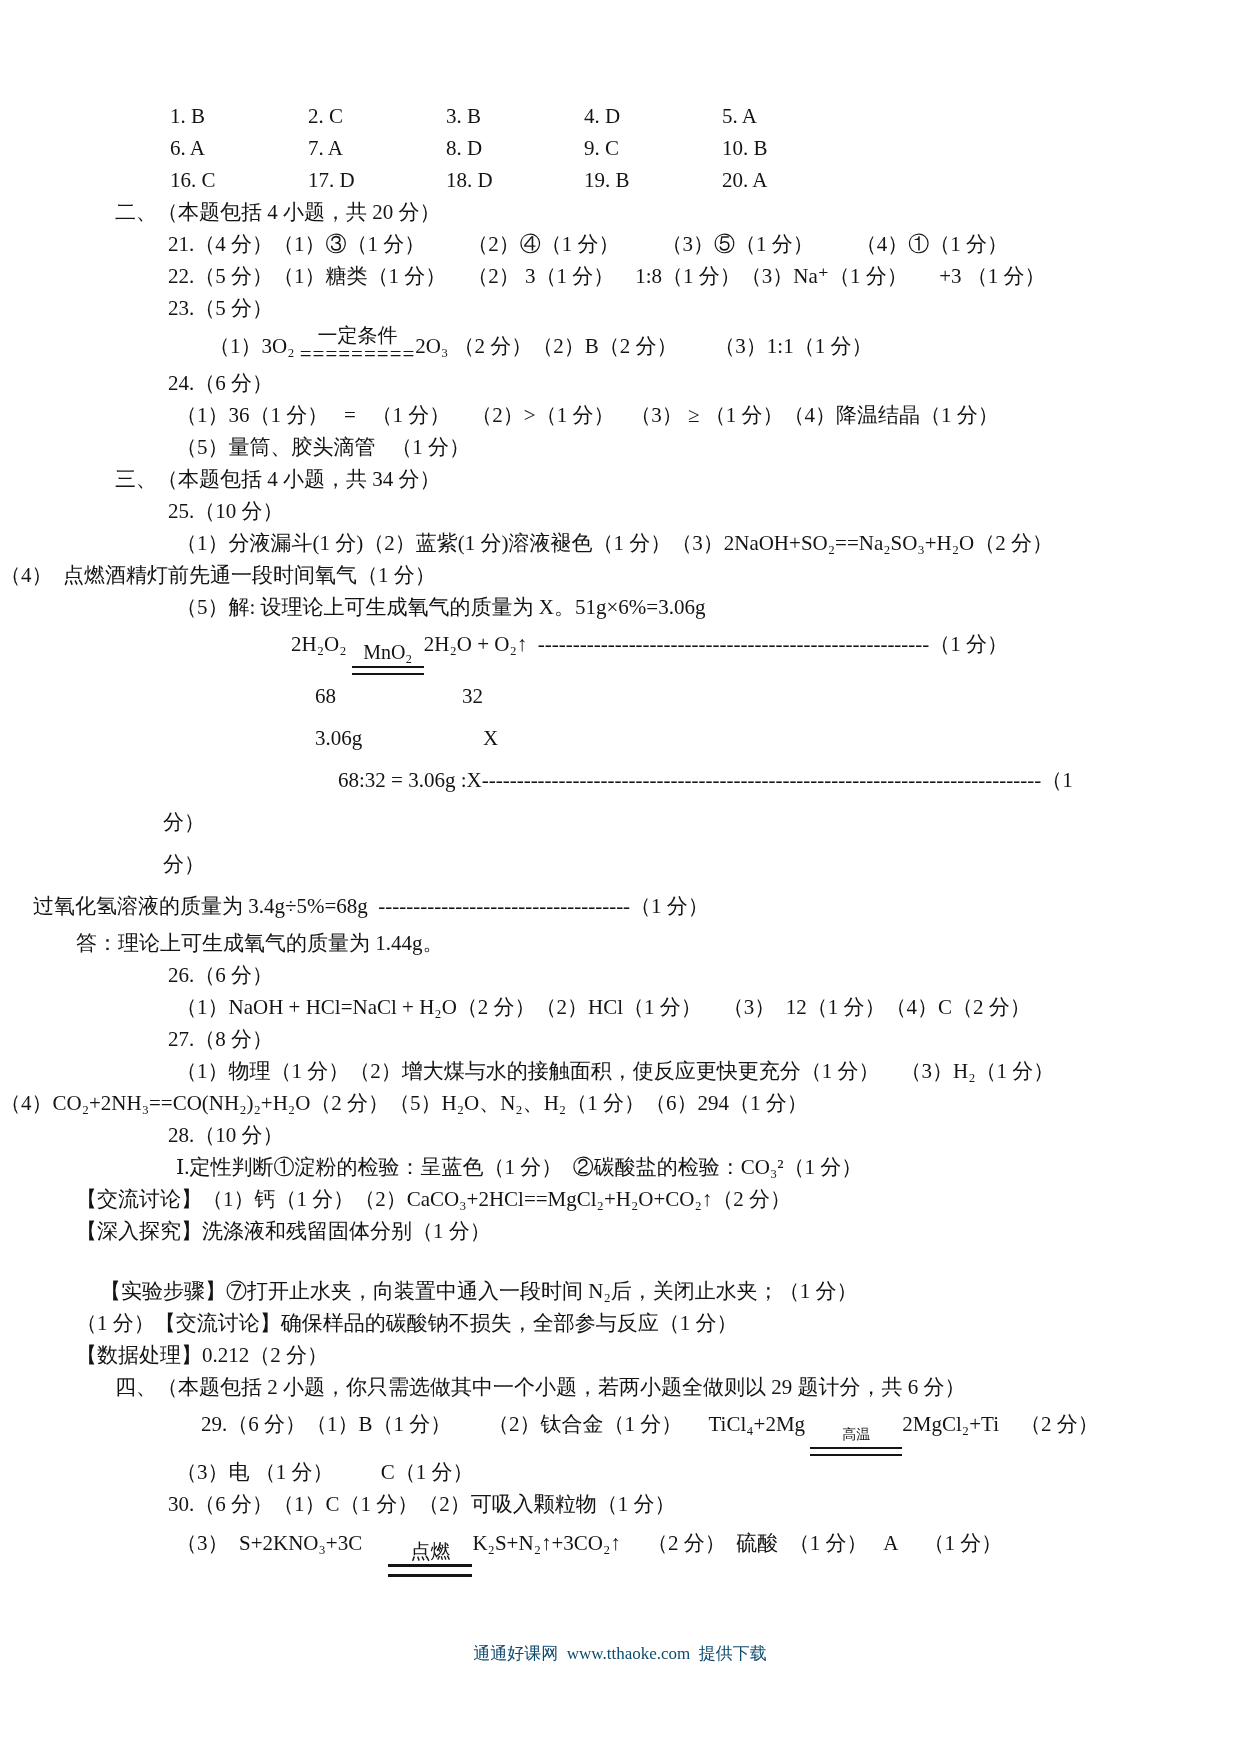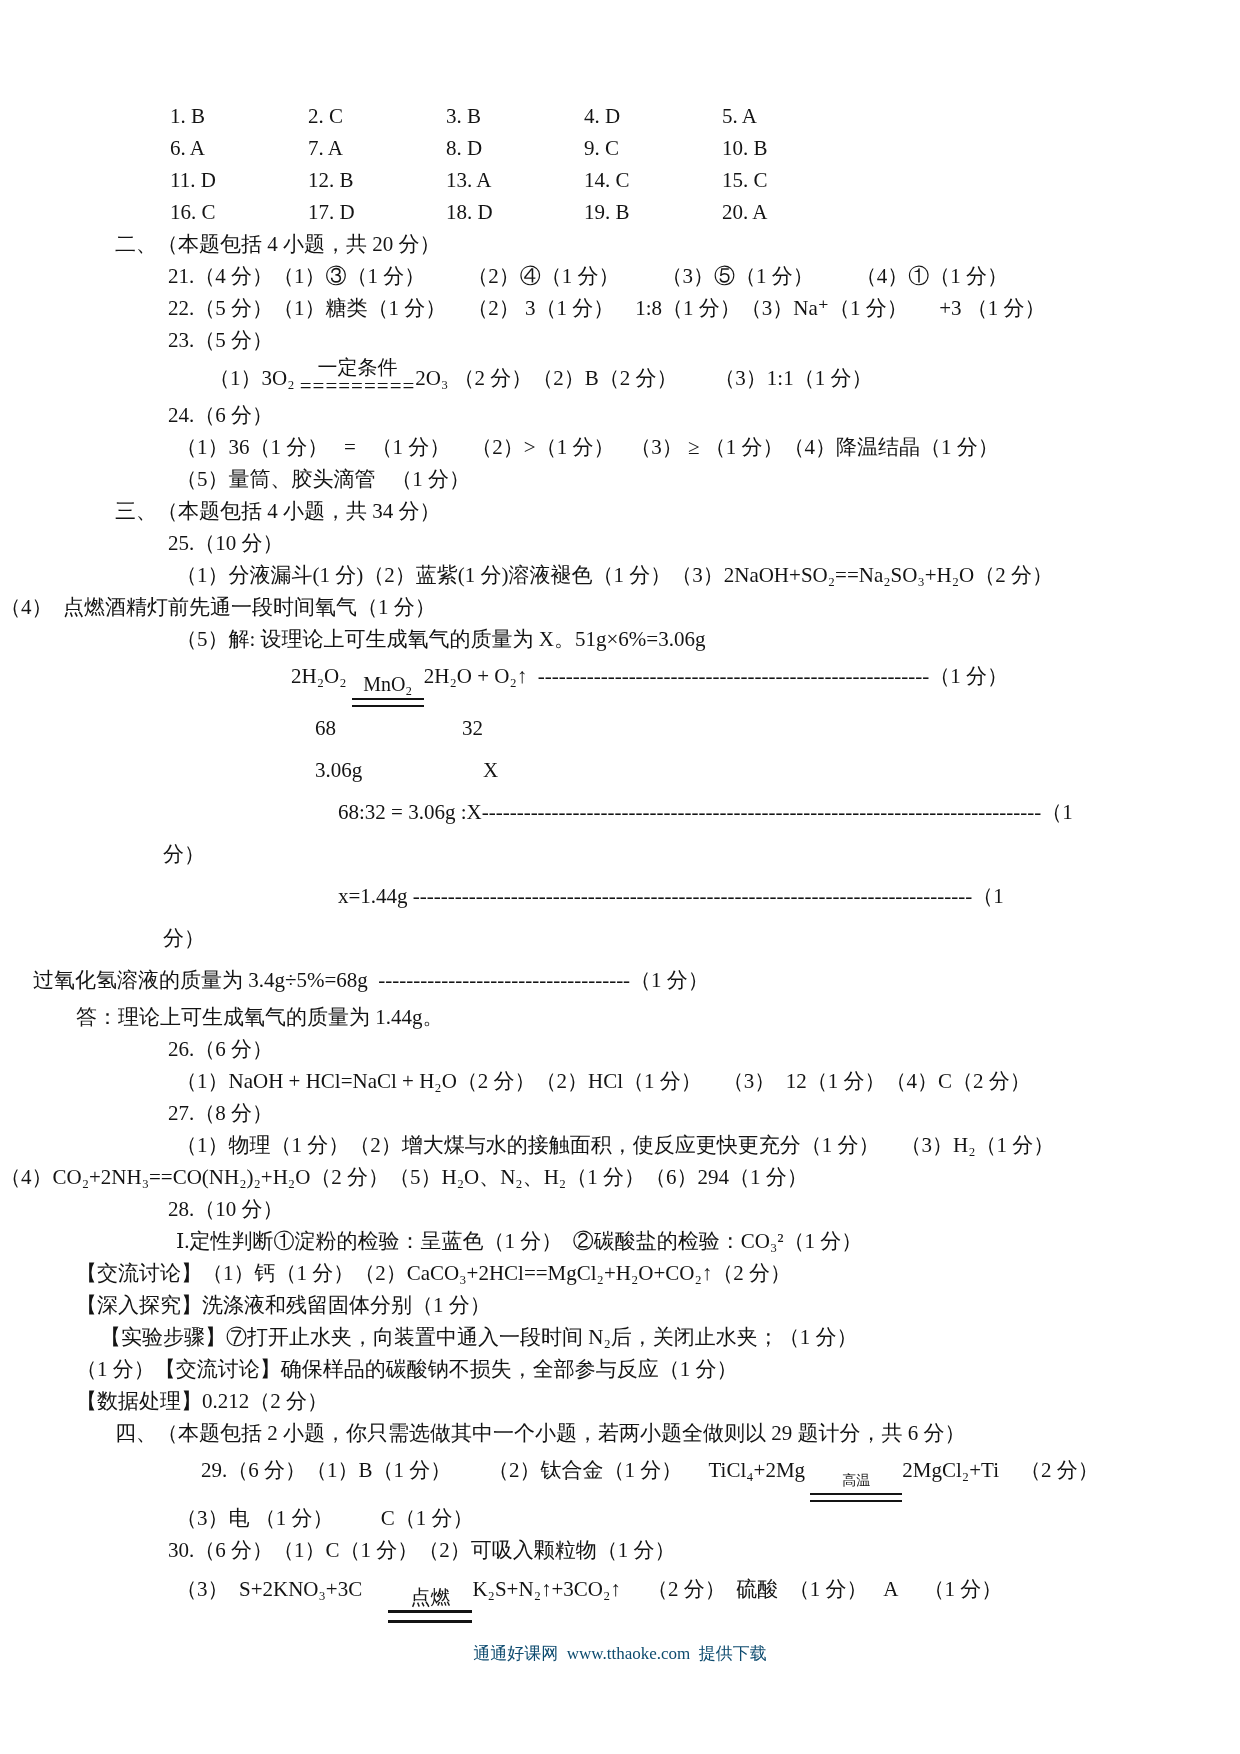--- a/index.html
+++ b/index.html
@@ -9,21 +9,21 @@
     font-family:"Liberation Serif","DejaVu Serif",serif;
     font-size:21px;
     position:relative; overflow:hidden;
   }
   .doc { padding-top:100px; }
   .line { white-space:pre; line-height:32px; }
   .lh42 { line-height:42px;margin-left:33px; }
   .lh46 { line-height:46px; }
   .mt-big { }
   
-  .i0 { padding-left:100px; }
+  .i0 { padding-left:100px;margin-top:28px; }
   .i1 { padding-left:115px; }
   .i2 { padding-left:168px; }
   .i3 { padding-left:176px; }
   .i4 { }
   .i5 { padding-left:258px; }
   .i6 { padding-left:282px; }
   .i7 { padding-left:305px; }
   .i8 { }
   .i9 { padding-left:76px; }
   .iw { padding-left:130px; }
@@ -56,27 +56,20 @@
         <span class="grid-cell">5. A</span>
     </div>
     <div class="grid-row">
       <span class="grid-cell">6. A</span>
         <span class="grid-cell">7. A</span>
         <span class="grid-cell">8. D</span>
         <span class="grid-cell">9. C</span>
         <span class="grid-cell">10. B</span>
     </div>
     <div class="grid-row">
-      <span class="grid-cell">11. D</span>
-        <span class="grid-cell">12. B</span>
-        <span class="grid-cell">13. A</span>
-        <span class="grid-cell">14. C</span>
-        <span class="grid-cell">15. C</span>
-    </div>
-    <div class="grid-row">
       <span class="grid-cell">16. C</span>
         <span class="grid-cell">17. D</span>
         <span class="grid-cell">18. D</span>
         <span class="grid-cell">19. B</span>
         <span class="grid-cell">20. A</span>
     </div>
   </div>
 
   <div class="line i1 mt-big">二、（本题包括 4 小题，共 20 分）</div>
   <div class="line i2">21.（4 分）（1）③（1 分）        （2）④（1 分）        （3）⑤（1 分）        （4）①（1 分）</div>
@@ -90,21 +83,20 @@
   <div class="line i1">三、（本题包括 4 小题，共 34 分）</div>
   <div class="line i2">25.（10 分）</div>
   <div class="line i3">（1）分液漏斗(1 分)（2）蓝紫(1 分)溶液褪色（1 分）（3）2NaOH+SO₂==Na₂SO₃+H₂O（2 分）</div>
   <div class="line i4">（4）  点燃酒精灯前先通一段时间氧气（1 分）</div>
   <div class="line i3">（5）解: 设理论上可生成氧气的质量为 X。51g×6%=3.06g</div>
   <div class="line i5 lh42"><span>2H₂O₂ </span><span class="cond"><span class="lbl">MnO₂</span><span class="dline w72"></span></span><span>2H₂O + O₂↑  --------------------------------------------------------（1 分）</span></div>
   <div class="line i6 lh42">68                        32</div>
   <div class="line i6 lh42">3.06g                       X</div>
   <div class="line i7 lh42">68:32 = 3.06g :X--------------------------------------------------------------------------------（1</div>
   <div class="line iw lh42">分）</div>
-  <div class="line i7 lh42">x=1.44g --------------------------------------------------------------------------------（1</div>
   <div class="line iw lh42">分）</div>
   <div class="line i8 lh42">过氧化氢溶液的质量为 3.4g÷5%=68g  ------------------------------------（1 分）</div>
   <div class="line i9">答：理论上可生成氧气的质量为 1.44g。</div>
   <div class="line i2">26.（6 分）</div>
   <div class="line i3">（1）NaOH + HCl=NaCl + H₂O（2 分）（2）HCl（1 分）    （3）  12（1 分）（4）C（2 分）</div>
   <div class="line i2">27.（8 分）</div>
   <div class="line i3">（1）物理（1 分）（2）增大煤与水的接触面积，使反应更快更充分（1 分）    （3）H₂（1 分）</div>
   <div class="line i4">（4）CO₂+2NH₃==CO(NH₂)₂+H₂O（2 分）（5）H₂O、N₂、H₂（1 分）（6）294（1 分）</div>
   <div class="line i2">28.（10 分）</div>
   <div class="line i3">Ⅰ.定性判断①淀粉的检验：呈蓝色（1 分）  ②碳酸盐的检验：CO₃²（1 分）</div>

